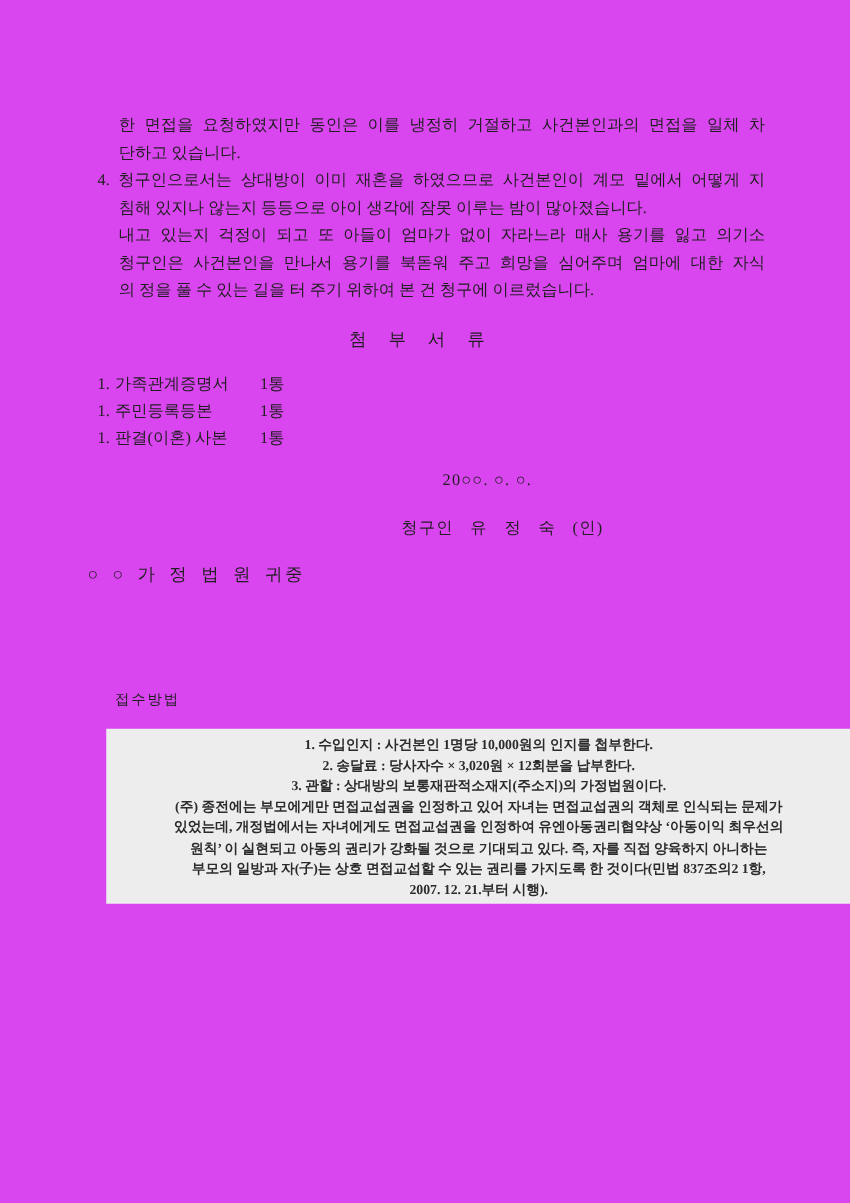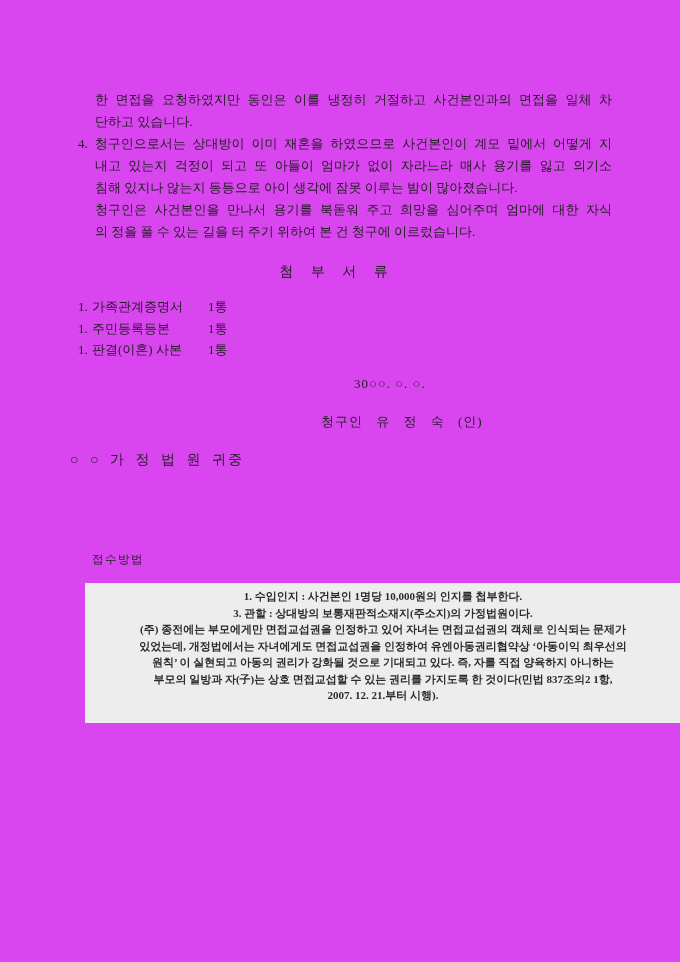--- a/index.html
+++ b/index.html
@@ -68,22 +68,22 @@
   <div class="abs doc-body" style="top:89px;">
     <div class="indent">
         <div class="line just">한 면접을 요청하였지만 동인은 이를 냉정히 거절하고 사건본인과의 면접을 일체 차</div>
         <div class="line">단하고 있습니다.</div>
       </div>
   </div>
 
   <div class="abs doc-body" style="top:133px;">
     <div class="indent">
         <div class="line just hang">4. 청구인으로서는 상대방이 이미 재혼을 하였으므로 사건본인이 계모 밑에서 어떻게 지</div>
+        <div class="line">침해 있지나 않는지 등등으로 아이 생각에 잠못 이루는 밤이 많아졌습니다.</div>
         <div class="line just">내고 있는지 걱정이 되고 또 아들이 엄마가 없이 자라느라 매사 용기를 잃고 의기소</div>
-        <div class="line">침해 있지나 않는지 등등으로 아이 생각에 잠못 이루는 밤이 많아졌습니다.</div>
       </div>
   </div>
 
   <div class="abs doc-body" style="top:199px;">
     <div class="indent">
         <div class="line just">청구인은 사건본인을 만나서 용기를 북돋워 주고 희망을 심어주며 엄마에 대한 자식</div>
         <div class="line">의 정을 풀 수 있는 길을 터 주기 위하여 본 건 청구에 이르렀습니다.</div>
       </div>
   </div>
 
@@ -100,31 +100,32 @@
         <span class="attach-name">주민등록등본</span>
         <span class="attach-count">1통</span>
       </div>
       <div class="attach-row">
         <span class="attach-marker">1.</span>
         <span class="attach-name">판결(이혼) 사본</span>
         <span class="attach-count">1통</span>
       </div>
     </div>
 
-  <div class="abs date-line" style="top:376px; left:354px;">30○○. ○. ○.</div>
+  <div class="abs date-line" style="top:376px; left:354px;">20○○. ○. ○.</div>
 
   <div class="abs signer-line" style="top:413px; left:321px;">청구인 유 정 숙 (인)</div>
 
   <div class="abs court-line" style="top:451px; left:70px;">○ ○ 가 정 법 원 귀중</div>
 
   <div class="abs reception-label" style="top:552px; left:92px;">접수방법</div>
 
   <div class="abs reception-box" id="reception-box" style="background: rgb(237, 237, 237);">
     <div>
         <div class="line">1. 수입인지 : 사건본인 1명당 10,000원의 인지를 첩부한다.</div>
+        <div class="line">2. 송달료 : 당사자수 × 3,020원 × 12회분을 납부한다.</div>
         <div class="line">3. 관할 : 상대방의 보통재판적소재지(주소지)의 가정법원이다.</div>
       </div>
     <div>
         <div class="line">(주) 종전에는 부모에게만 면접교섭권을 인정하고 있어 자녀는 면접교섭권의 객체로 인식되는 문제가</div>
         <div class="line">있었는데, 개정법에서는 자녀에게도 면접교섭권을 인정하여 유엔아동권리협약상 ‘아동이익 최우선의</div>
         <div class="line">원칙’ 이 실현되고 아동의 권리가 강화될 것으로 기대되고 있다. 즉, 자를 직접 양육하지 아니하는</div>
         <div class="line">부모의 일방과 자(子)는 상호 면접교섭할 수 있는 권리를 가지도록 한 것이다(민법 837조의2 1항,</div>
         <div class="line">2007. 12. 21.부터 시행).</div>
       </div>
   </div>

